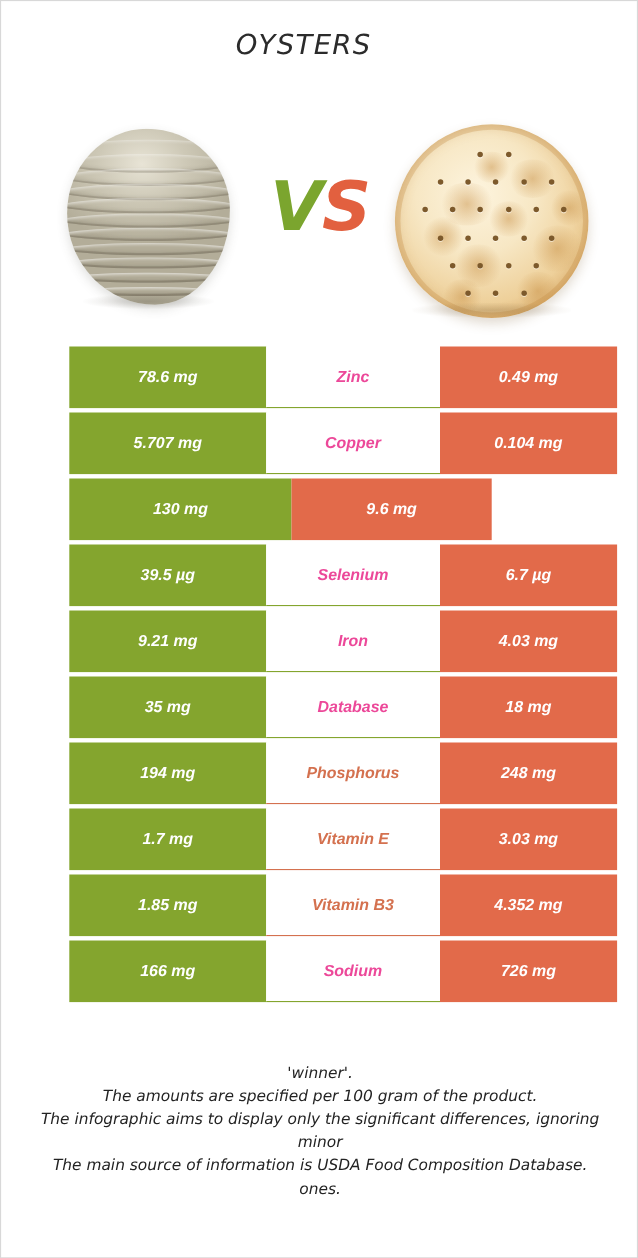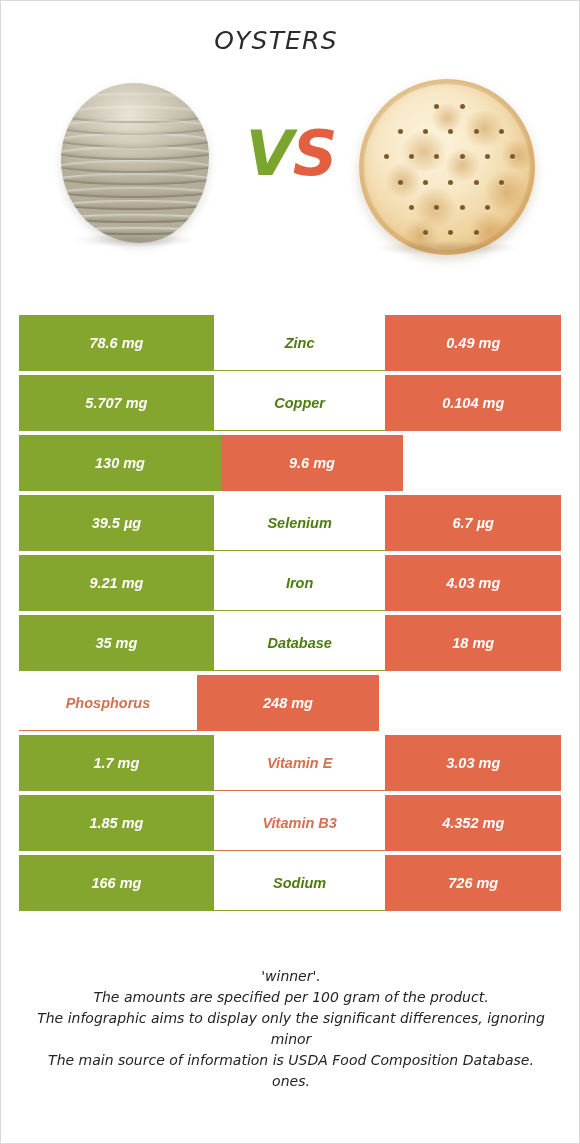--- a/index.html
+++ b/index.html
@@ -41,21 +41,21 @@
     font-stretch: normal;
     line-height: 44px;
     white-space: nowrap;
   }
   .title-left  { padding-right: 30px; }
   .title-right { padding-left: 24px; }
 
   
   .hero {
     position: absolute;
-    top: 60px;
+    top: 94px;
     left: 0;
     width: 580px;
     height: 212px;
   }
   .hero-left, .hero-right {
     position: absolute;
     top: 0;
     width: 232px;
     height: 212px;
   }
@@ -189,28 +189,29 @@
     align-items: center;
     justify-content: center;
     font-size: 14.5px;
     font-weight: 600;
     box-sizing: border-box;
   }
   .cell-left {
     width: 202px;
     background: #84a52e;
     color: #ffffff;
+    margin-left: 44px;
   }
   .cell-mid {
     width: 178px;
     background: #ffffff;
     font-size: 14.5px;
     font-weight: 700;
   }
-  .cell-mid.win-left  { border-bottom: 1px solid #84a52e; color: #4d7c0f; }
+  .cell-mid.win-left  { border-bottom: 1px solid #84a52e; color: #ec4899; }
   .cell-mid.win-right { border-bottom: 1px solid #d4714f; color: #d4714f; }
   .cell-right {
     width: 182px;
     background: #e26a4a;
     color: #ffffff;
   }
 
   
   .note {
     position: absolute;
@@ -329,20 +330,21 @@
         <div class="cell cell-left">9.21 mg</div>
         <div class="cell cell-mid win-left">Iron</div>
         <div class="cell cell-right">4.03 mg</div>
       </div>
       <div class="row">
         <div class="cell cell-left">35 mg</div>
         <div class="cell cell-mid win-left">Database</div>
         <div class="cell cell-right">18 mg</div>
       </div>
       <div class="row">
+        <div class="cell cell-left">194 mg</div>
         <div class="cell cell-mid win-right">Phosphorus</div>
         <div class="cell cell-right">248 mg</div>
       </div>
       <div class="row">
         <div class="cell cell-left">1.7 mg</div>
         <div class="cell cell-mid win-right">Vitamin E</div>
         <div class="cell cell-right">3.03 mg</div>
       </div>
       <div class="row">
         <div class="cell cell-left">1.85 mg</div>

